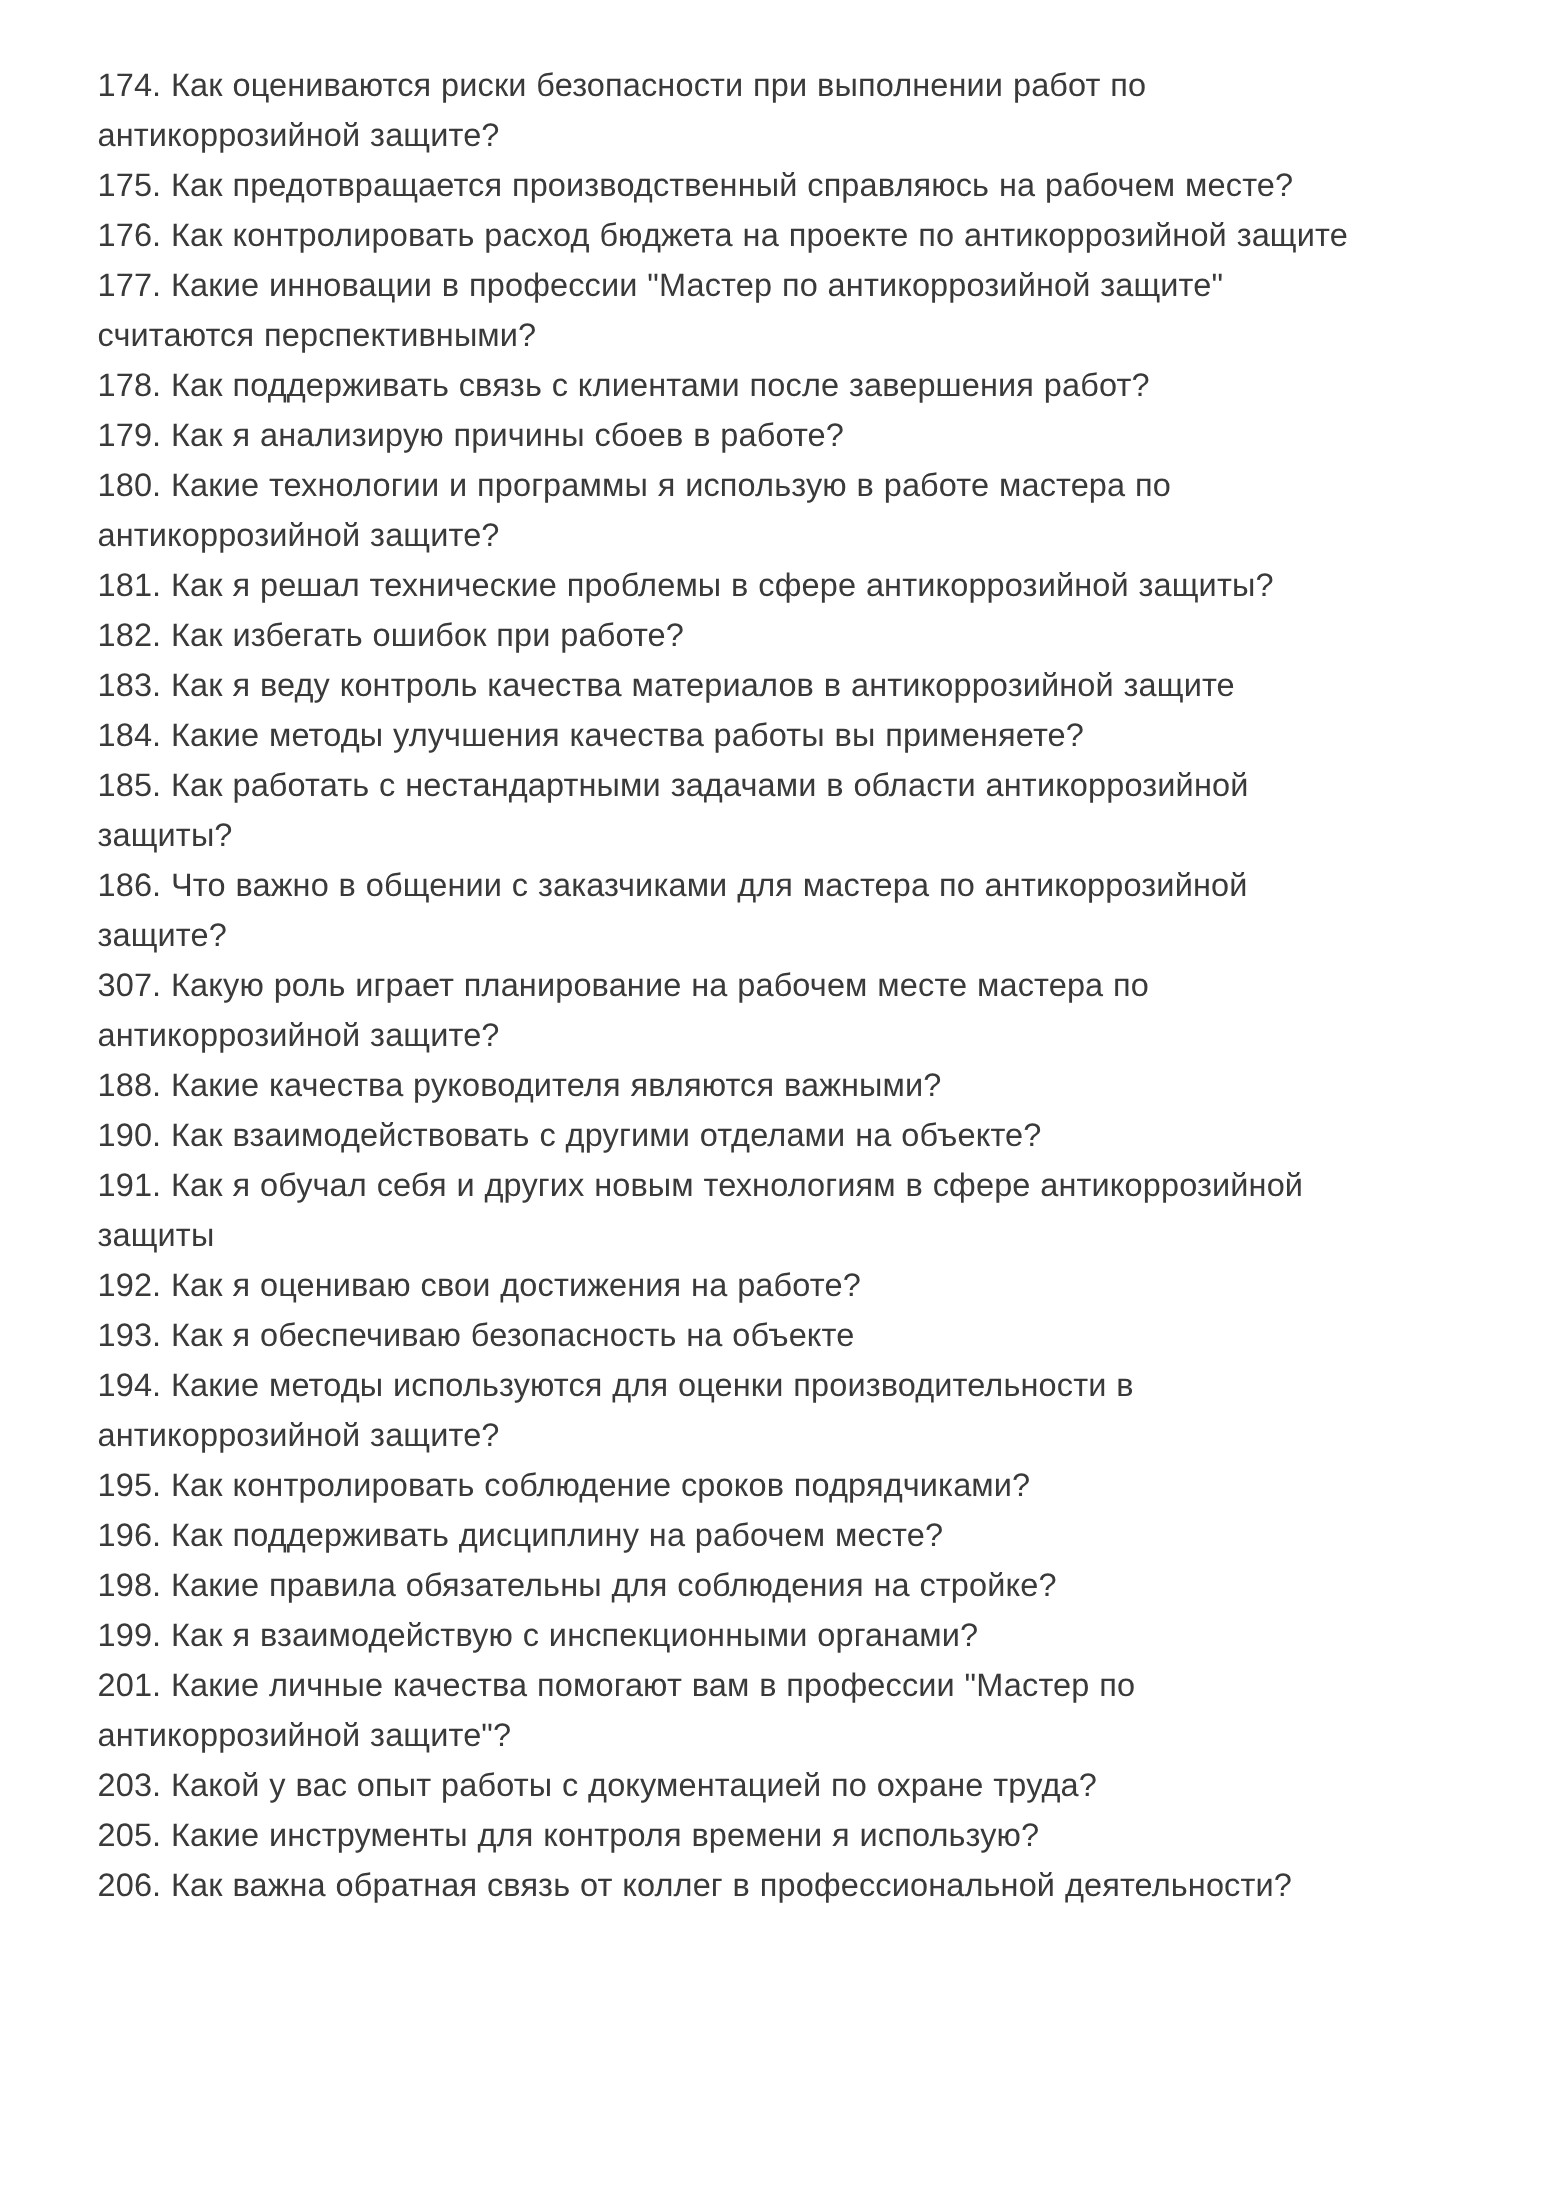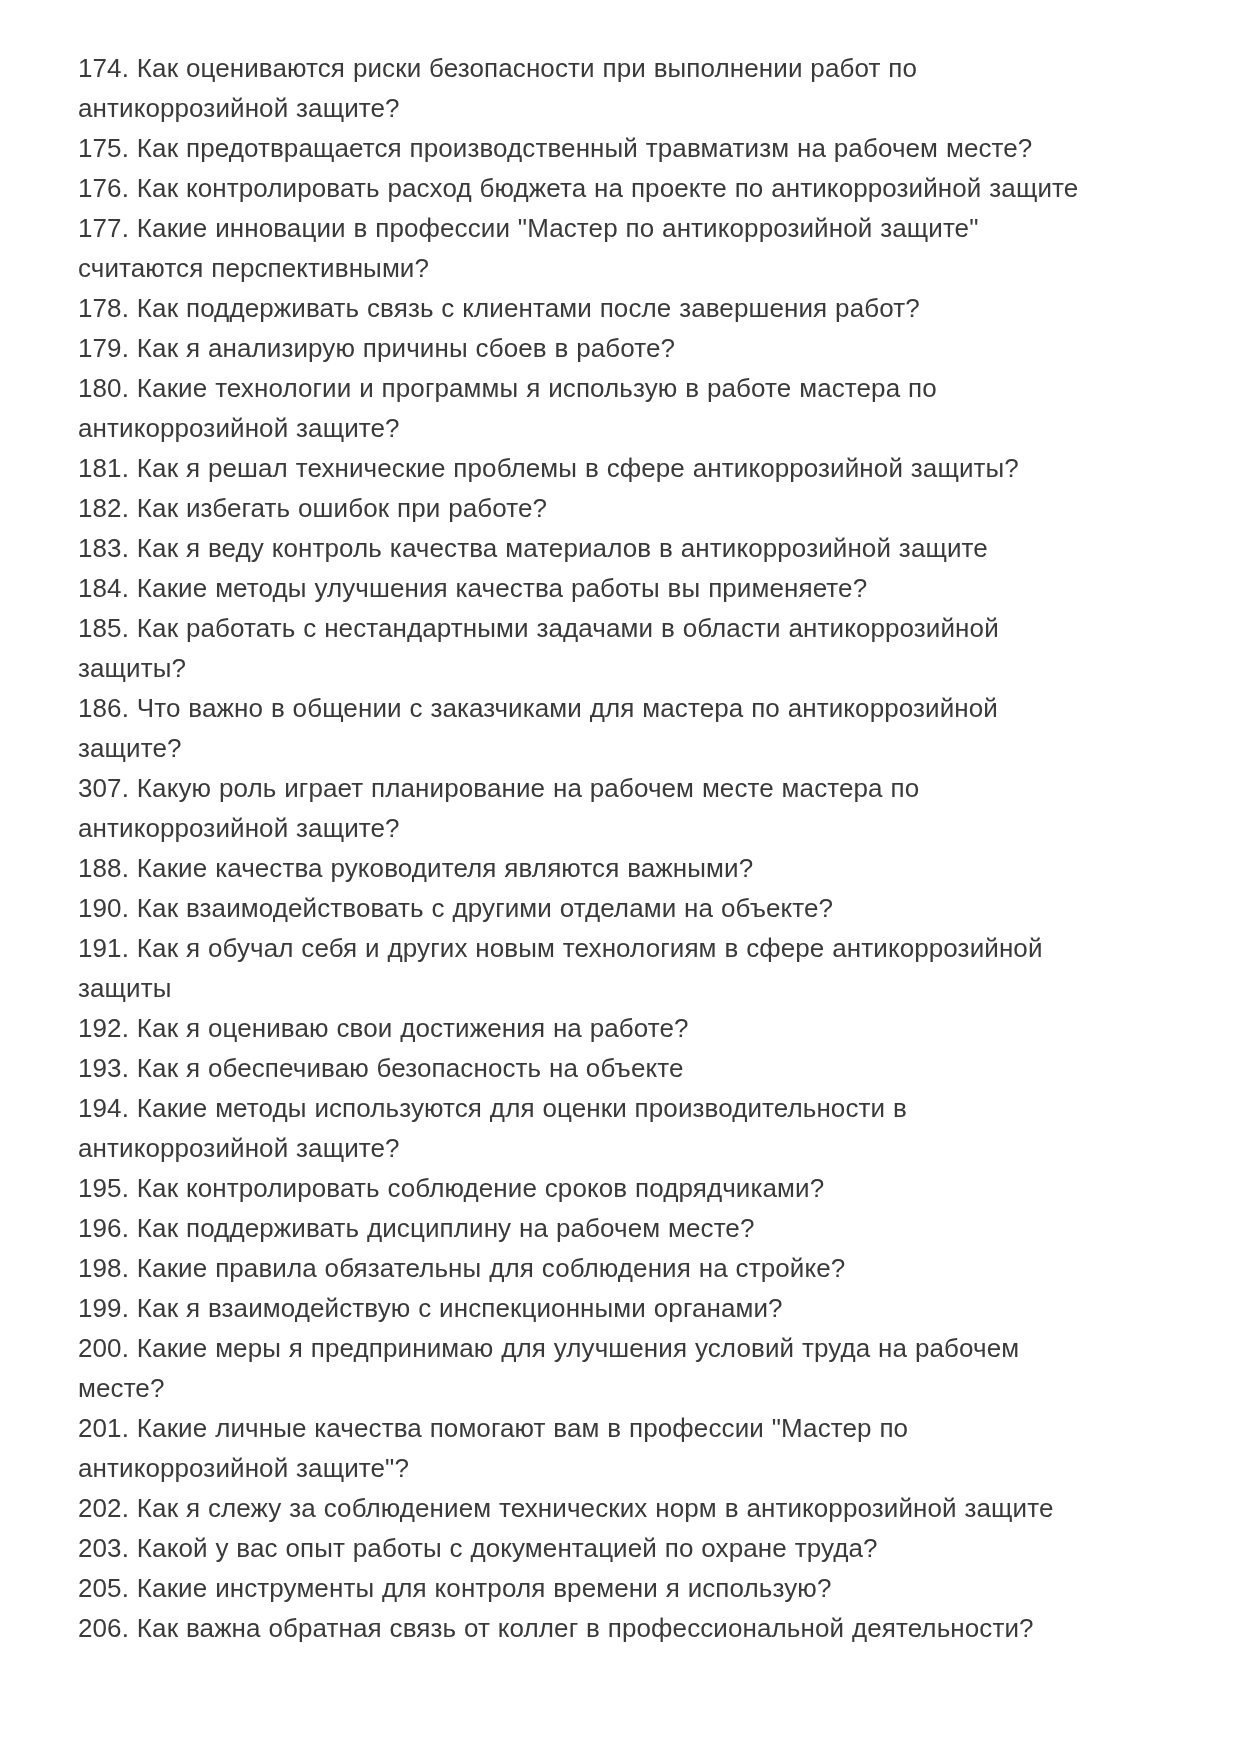--- a/index.html
+++ b/index.html
@@ -30,21 +30,21 @@
     word-spacing: 0.5px;
   }
 </style>
 </head>
 <body>
 
 <div class="page">
   <div class="question-list">
   <p class="question"><span>174.</span> <span>Как оцениваются риски безопасности при выполнении работ по антикоррозийной защите?</span></p>
 
-  <p class="question"><span>175.</span> <span>Как предотвращается производственный травматизм на рабочем месте?</span></p>
+  <p class="question"><span>175.</span> <span>Как предотвращается производственный справляюсь на рабочем месте?</span></p>
 
   <p class="question"><span>176.</span> <span>Как контролировать расход бюджета на проекте по антикоррозийной защите</span></p>
 
   <p class="question"><span>177.</span> <span>Какие инновации в профессии "Мастер по антикоррозийной защите" считаются перспективными?</span></p>
 
   <p class="question"><span>178.</span> <span>Как поддерживать связь с клиентами после завершения работ?</span></p>
 
   <p class="question"><span>179.</span> <span>Как я анализирую причины сбоев в работе?</span></p>
 
   <p class="question"><span>180.</span> <span>Какие технологии и программы я использую в работе мастера по антикоррозийной защите?</span></p>
@@ -78,25 +78,23 @@
 
   <p class="question"><span>195.</span> <span>Как контролировать соблюдение сроков подрядчиками?</span></p>
 
   <p class="question"><span>196.</span> <span>Как поддерживать дисциплину на рабочем месте?</span></p>
 
 
   <p class="question"><span>198.</span> <span>Какие правила обязательны для соблюдения на стройке?</span></p>
 
   <p class="question"><span>199.</span> <span>Как я взаимодействую с инспекционными органами?</span></p>
 
-  <p class="question"><span>200.</span> <span>Какие меры я предпринимаю для улучшения условий труда на рабочем месте?</span></p>
 
   <p class="question"><span>201.</span> <span>Какие личные качества помогают вам в профессии "Мастер по антикоррозийной защите"?</span></p>
 
-  <p class="question"><span>202.</span> <span>Как я слежу за соблюдением технических норм в антикоррозийной защите</span></p>
 
   <p class="question"><span>203.</span> <span>Какой у вас опыт работы с документацией по охране труда?</span></p>
 
 
   <p class="question"><span>205.</span> <span>Какие инструменты для контроля времени я использую?</span></p>
 
   <p class="question"><span>206.</span> <span>Как важна обратная связь от коллег в профессиональной деятельности?</span></p>
 
 </div>
 </div>

